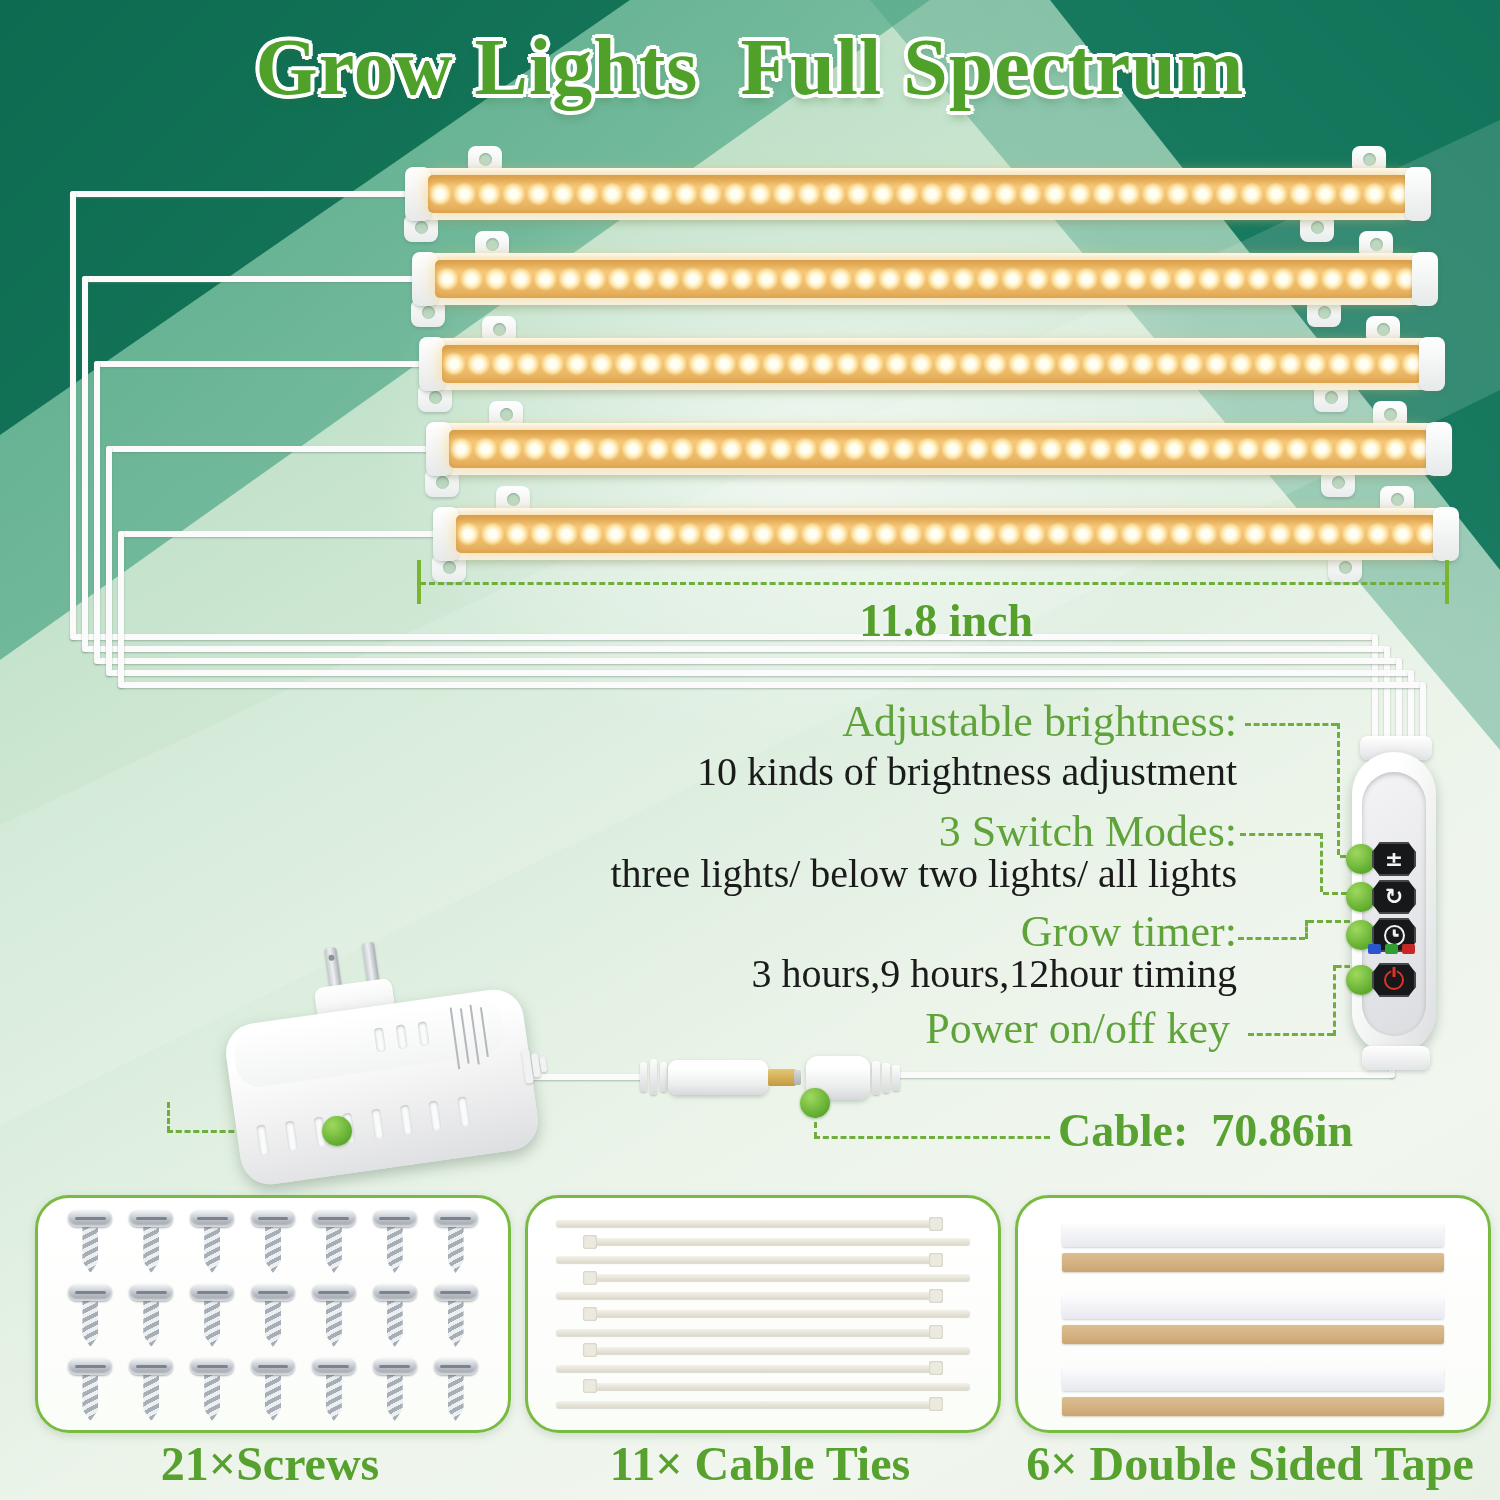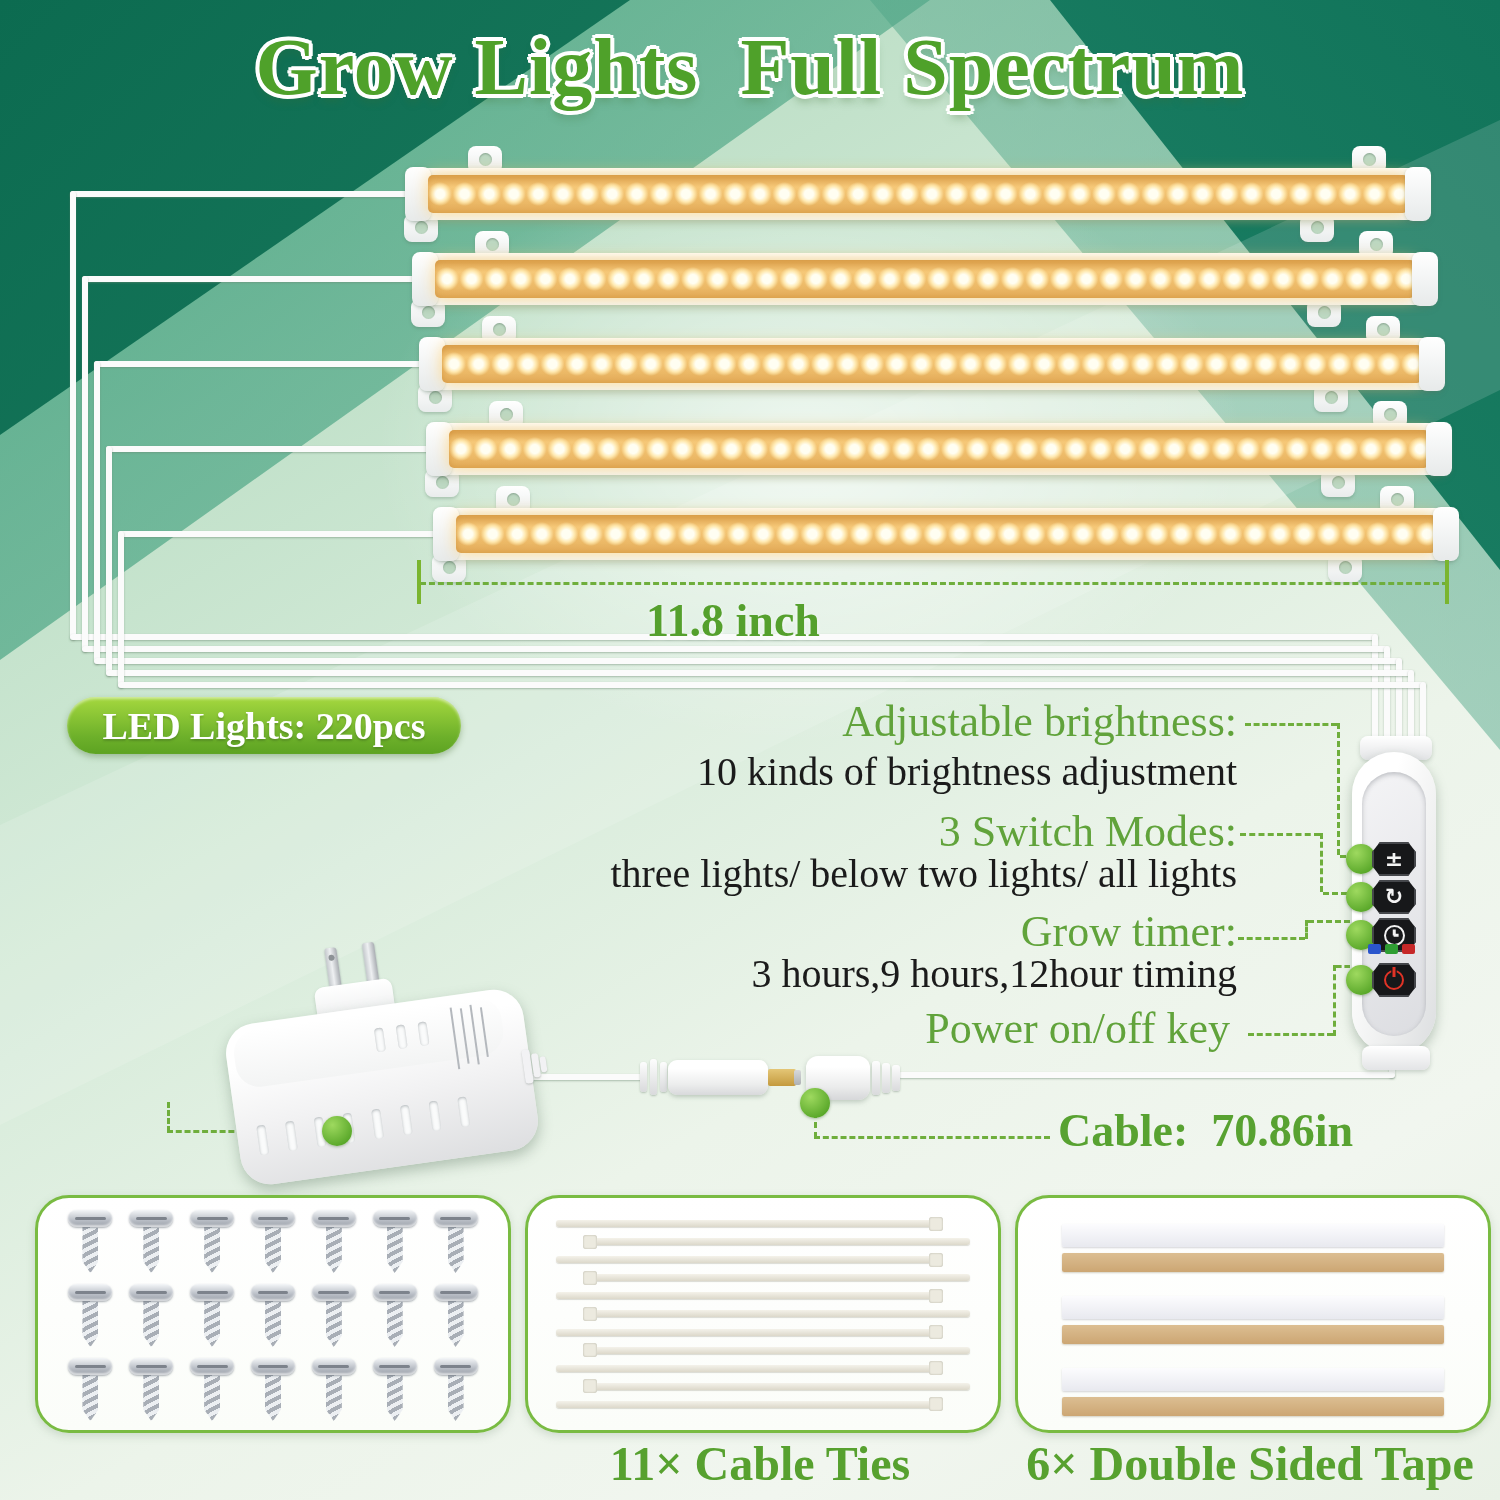--- a/index.html
+++ b/index.html
@@ -35,21 +35,21 @@
        box-shadow:inset 0 0 7px rgba(195,125,40,.5),0 0 16px rgba(255,210,120,.85);}
   .tab{position:absolute;width:34px;height:28px;border-radius:8px;z-index:-1;
        background:linear-gradient(180deg,#ffffff,#e9ecec);box-shadow:0 2px 3px rgba(90,120,100,.3);}
   .tab:after{content:'';position:absolute;left:50%;top:7px;width:13px;height:13px;margin-left:-6.5px;border-radius:50%;
        background:#bdd8c2;box-shadow:inset 0 1px 2px rgba(70,100,80,.45);}
   .tab.tlt{left:60px;top:-22px;} .tab.tlb{left:-4px;top:46px;}
   .tab.trt{right:42px;top:-22px;} .tab.trb{right:94px;top:46px;}
 
   .meas-line{position:absolute;left:420px;top:582px;width:1028px;border-top:3px dashed #6fae3c;z-index:4;}
   .meas-tick{position:absolute;top:560px;width:4px;height:44px;background:#7ab52f;z-index:4;}
-  .meas-text{position:absolute;left:433px;top:594px;width:600px;text-align:center;z-index:5;
+  .meas-text{position:absolute;left:433px;top:594px;width:600px;text-align:right;z-index:5;
        font-size:46px;font-weight:bold;color:#55a02d;text-shadow:0 2px 4px rgba(255,255,255,.8);}
 
   .badge{position:absolute;left:67px;top:697px;width:394px;height:57px;border-radius:29px;z-index:6;
        background:linear-gradient(180deg,#a5d83e,#6db02a 70%,#5da322);
        box-shadow:0 3px 6px rgba(80,120,60,.4),inset 0 2px 3px rgba(255,255,255,.5);
        display:flex;align-items:center;justify-content:center;
        font-size:38px;font-weight:bold;color:#ffffff;text-shadow:0 2px 2px rgba(60,100,30,.4);white-space:nowrap;}
 
   .feat-h{position:absolute;right:263px;z-index:6;font-size:44px;font-weight:normal;color:#61a33b;white-space:nowrap;text-align:right;}
   .feat-d{position:absolute;right:263px;z-index:6;font-size:40px;color:#1b1b1b;white-space:nowrap;text-align:right;}
@@ -134,21 +134,20 @@
   <div class="bg beam"></div>
   <div class="bg glow"></div>
 
   <div class="title">Grow Lights  Full Spectrum</div>
 
   <div class="meas-line"></div>
   <div class="meas-tick" style="left:417px;"></div>
   <div class="meas-tick" style="left:1445px;"></div>
   <div class="meas-text">11.8 inch</div>
 
-  <div class="badge">LED Lights: 220pcs</div>
 
   <div class="feat-h" style="top:696px;">Adjustable brightness:</div>
   <div class="feat-d" style="top:748px;">10 kinds of brightness adjustment</div>
   <div class="feat-h" style="top:806px;">3 Switch Modes:</div>
   <div class="feat-d" style="top:850px;">three lights/ below two lights/ all lights</div>
   <div class="feat-h" style="top:906px;">Grow timer:</div>
   <div class="feat-d" style="top:950px;">3 hours,9 hours,12hour timing</div>
   <div class="feat-h" style="top:1003px;right:270px;">Power on/off key</div>
 
   <div class="dash-h" style="left:1245px;top:723px;width:92px;"></div>
@@ -341,20 +340,21 @@
         <div class="tape-pair">
           <div class="tape-white"></div>
           <div class="tape-tan"></div>
         </div>
         <div class="tape-pair">
           <div class="tape-white"></div>
           <div class="tape-tan"></div>
         </div>
       </div>
   </div>
+  <div class="kit-label" style="left:35px;">21×Screws</div>
   <div class="kit-label" style="left:525px;">11× Cable Ties</div>
   <div class="kit-label" style="left:1015px;">6× Double Sided Tape</div>
 <div class="cable" style="left: 70px; top: 191px; width: 350px; height: 6px;"></div>
     <div class="cable" style="left: 70px; top: 191px; width: 6px; height: 449px;"></div>
     <div class="cable" style="left: 70px; top: 634px; width: 1308px; height: 6px;"></div>
     <div class="cable" style="left: 1372px; top: 634px; width: 6px; height: 116px;"></div>
     <div class="strip" style="left: 408px; top: 168px; width: 1020px;">
       <div class="tab tlt"></div>
       <div class="tab tlb"></div>
       <div class="tab trt"></div>

